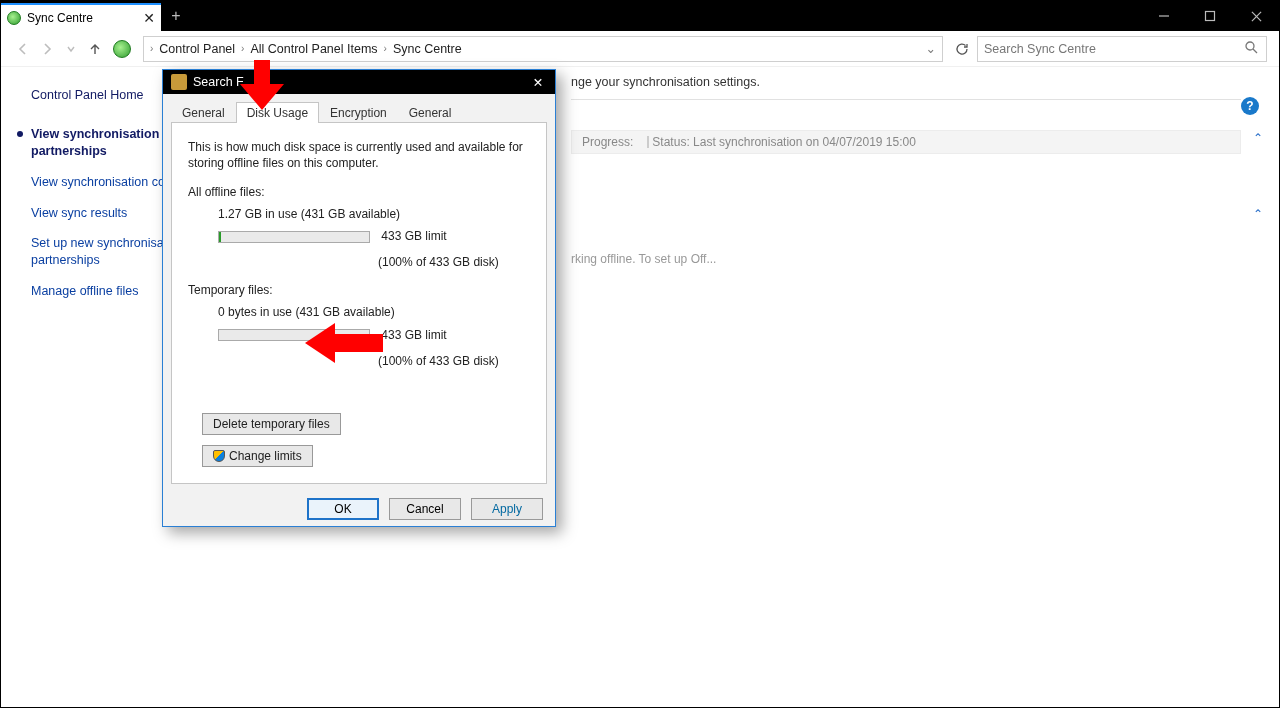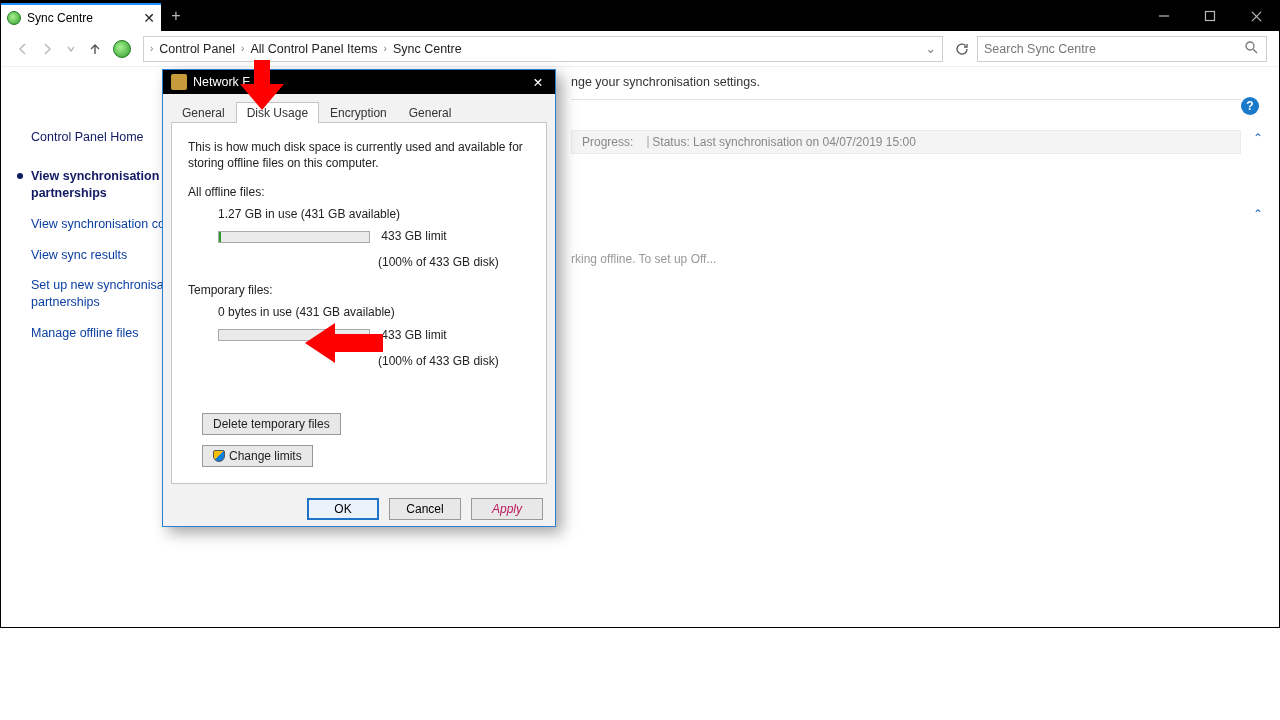--- a/index.html
+++ b/index.html
@@ -1,17 +1,17 @@
 <!DOCTYPE html>
 <html><head>
 <meta charset="utf-8">
 <style>
   * { box-sizing: border-box; margin: 0; padding: 0; font-family: "Segoe UI", Tahoma, sans-serif; }
   html, body { width: 1280px; height: 720px; background: #fff; overflow: hidden; }
-  .app-window { width: 1280px; height: 628px; border: 1px solid #000; background:#fff; display:flex; flex-direction:column; position:relative; }
+  .app-window { width: 1280px; height: 708px; border: 1px solid #000; background:#fff; display:flex; flex-direction:column; position:relative; }
 
   
   .tabstrip { height: 30px; background:#000; display:flex; align-items:stretch; position:relative; }
   .tab { background:#fff; width: 160px; height: 28px; margin-top:2px; display:flex; align-items:center; padding:0 6px; border-top:2px solid #1e90ff; font-size:12px; gap:6px; }
   .tab .icon { width:14px; height:14px; border-radius:50%; background: radial-gradient(circle at 40% 40%, #a7f18f, #2e9b2e); border:1px solid #1e7b1e; position:relative; }
   .tab .close { margin-left:auto; font-size:14px; color:#222; cursor:pointer; }
   .newtab { width:30px; display:flex; align-items:center; justify-content:center; color:#bbb; font-size:16px; }
   .win-controls { margin-left:auto; display:flex; }
   .win-ctrl { width:46px; display:flex; align-items:center; justify-content:center; color:#bbb; font-size:12px; }
   .win-ctrl svg { width:12px; height:12px; }
@@ -29,21 +29,21 @@
   .crumb-drop { position:absolute; right:6px; color:#7a7a7a; }
   .refresh { width:22px; display:flex; align-items:center; justify-content:center; }
   .search { width:290px; height:26px; border:1px solid #cfcfcf; display:flex; align-items:center; padding:0 6px; font-size:12.5px; color:#777; position:relative; }
   .search .mag { position:absolute; right:8px; }
 
   
   .body { flex:1; display:flex; overflow:hidden; position:relative; }
   .leftnav { width: 230px; padding:20px 0 0 30px; }
   .leftnav div { font-size:12.5px; line-height:1.35; margin-bottom:14px; }
   .leftnav .link { color:#0a3fa1; cursor:pointer; }
-  .leftnav .title { color:#111a63; margin-bottom:22px; font-size:12.5px;margin-top:42px; }
+  .leftnav .title { color:#111a63; margin-bottom:22px; font-size:12.5px; }
   .leftnav .current { color:#111a63; font-weight:600; position:relative; }
   .bullet { position:absolute; left:-14px; top:5px; width:6px; height:6px; border-radius:50%; background:#111a63; }
 
   .content { flex:1; position:relative; padding: 0 14px 0 0; }
   .desc { font-size:12.5px; color:#333; padding:8px 0 10px 340px; white-space:nowrap; }
   .hr { height:1px; background:#e1e1e1; margin-left:340px; margin-right:24px; }
 
   .status-row { margin-left:340px; margin-right:24px; background:#f4f4f4; border:1px solid #ececec; padding:4px 10px; font-size:12px; color:#888; display:flex; flex-direction:row; gap:3px; margin-top:30px; position:relative; }
   .status-row .line1 { display:flex; align-items:center; gap:8px; }
   .progress { flex:1; height:12px; background:#fff; border:1px solid #ccc; margin-left:6px; }
@@ -65,21 +65,21 @@
   .indent { margin-left:30px; margin-top:6px; }
   .pbar { width:152px; height:12px; border:1px solid #aaa; background:#eaeaea; display:inline-block; vertical-align:middle; position:relative; }
   .pbar .fill { position:absolute; left:0; top:0; bottom:0; width:2px; background:#2a9b2a; }
   .limit-txt { display:inline-block; margin-left:8px; }
   .right-txt { margin-left:190px; margin-top:10px; }
   .btn { background:#e8e8e8; border:1px solid #999; padding:2px 10px; font-size:12px; display:inline-flex; align-items:center; gap:4px; cursor:pointer; }
   .btn .shield { width:12px; height:12px; background: linear-gradient(135deg,#ffbf00 50%,#0a7fdc 50%); border:1px solid #555; border-radius:2px 2px 50% 50%; }
   .dlg-footer { height:46px; background:#f2f2f2; display:flex; align-items:center; justify-content:flex-end; gap:10px; padding:0 12px; }
   .fbtn { width:72px; height:22px; font-size:12px; border:1px solid #999; background:#e8e8e8; cursor:pointer; }
   .fbtn.primary { border:2px solid #1e73c9; background:#eaf3fb;text-align:center; }
-  .fbtn:disabled { color:#be185d;font-style:italic; }
+  .fbtn:disabled { color:#0369a1; }
 
   
   .arrow { position:absolute; z-index:10; }
   .arrow svg { display:block; }
 </style>
 </head>
 <body>
 
 <div class="app-window">
 
@@ -182,21 +182,21 @@
         </div>
       </div>
       <div class="offline-text" style="top:185px;position:absolute">rking offline. To set up Off...</div>
       <span class="chevup" style="top:140px">⌃</span>
     </div>
   </div>
 
   <div class="dialog">
     <div class="dlg-title">
       <span class="icon"></span>
-      <span>Network F</span>
+      <span>Search F</span>
       <span class="close">✕</span>
     </div>
     <div class="dlg-tabs">
       <div class="dlg-tab">General</div>
       <div class="dlg-tab active">Disk Usage</div>
       <div class="dlg-tab">Encryption</div>
       <div class="dlg-tab">General</div>
     </div>
     <div class="dlg-body">
       <div>This is how much disk space is currently used and available for storing offline files on this computer.</div>

